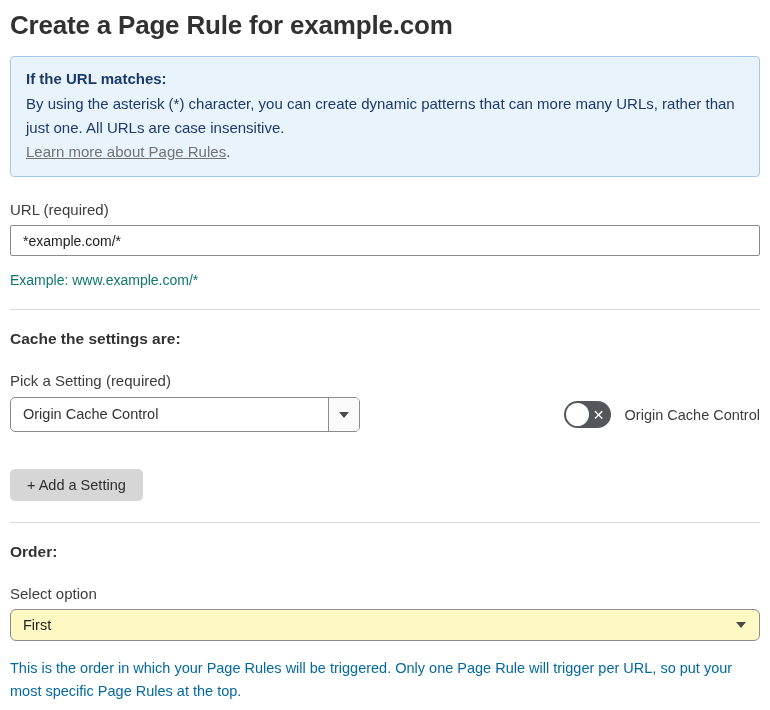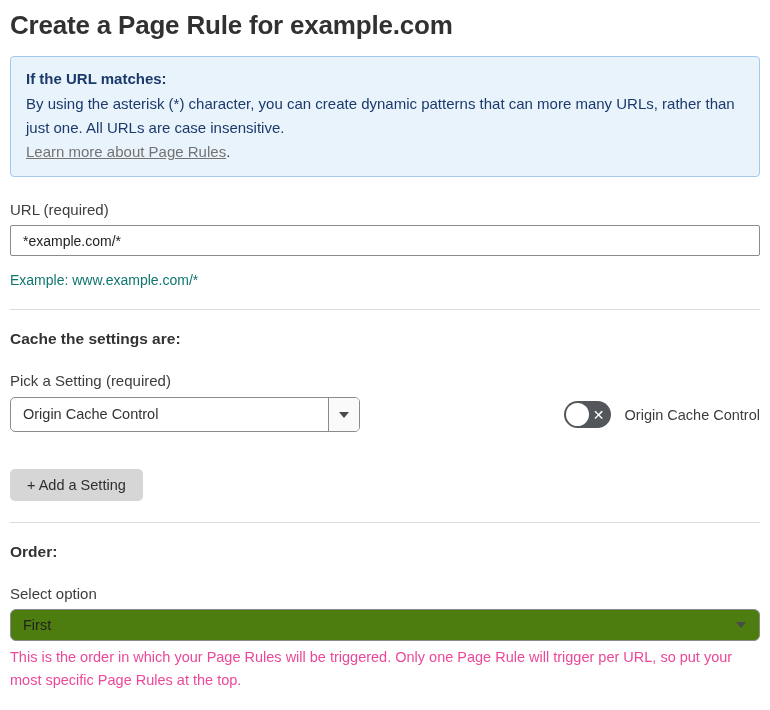--- a/index.html
+++ b/index.html
@@ -169,37 +169,37 @@
   }
   .add-setting-btn { margin-top: 37px; display: inline-block; }
 
   .order-select {
     display: flex;
     margin-top: 7px;
     width: 100%;
     height: 32px;
     border: 1px solid #8b8b8b;
     border-radius: 6px;
-    background: #4d7c0f;
+    background: #fef9c3;
     align-items: center;
     cursor: pointer;
   }
   .order-select .select-value {
     flex: 1;
     padding-left: 12px;
     font-size: 14.5px;
     color: #222;
   }
   .order-select .caret-down { margin-right: 13px; }
 
   .help-text {
-    margin-top: 5px;
+    margin-top: 16px;
     font-size: 14.5px;
     line-height: 23px;
-    color: #ec4899;
+    color: #0369a1;
     max-width: 748px;
   }
 </style>
 </head>
 <body>
 
 <div class="page">
 
   <h1 class="page-title">Create a Page Rule for example.com</h1>
 

